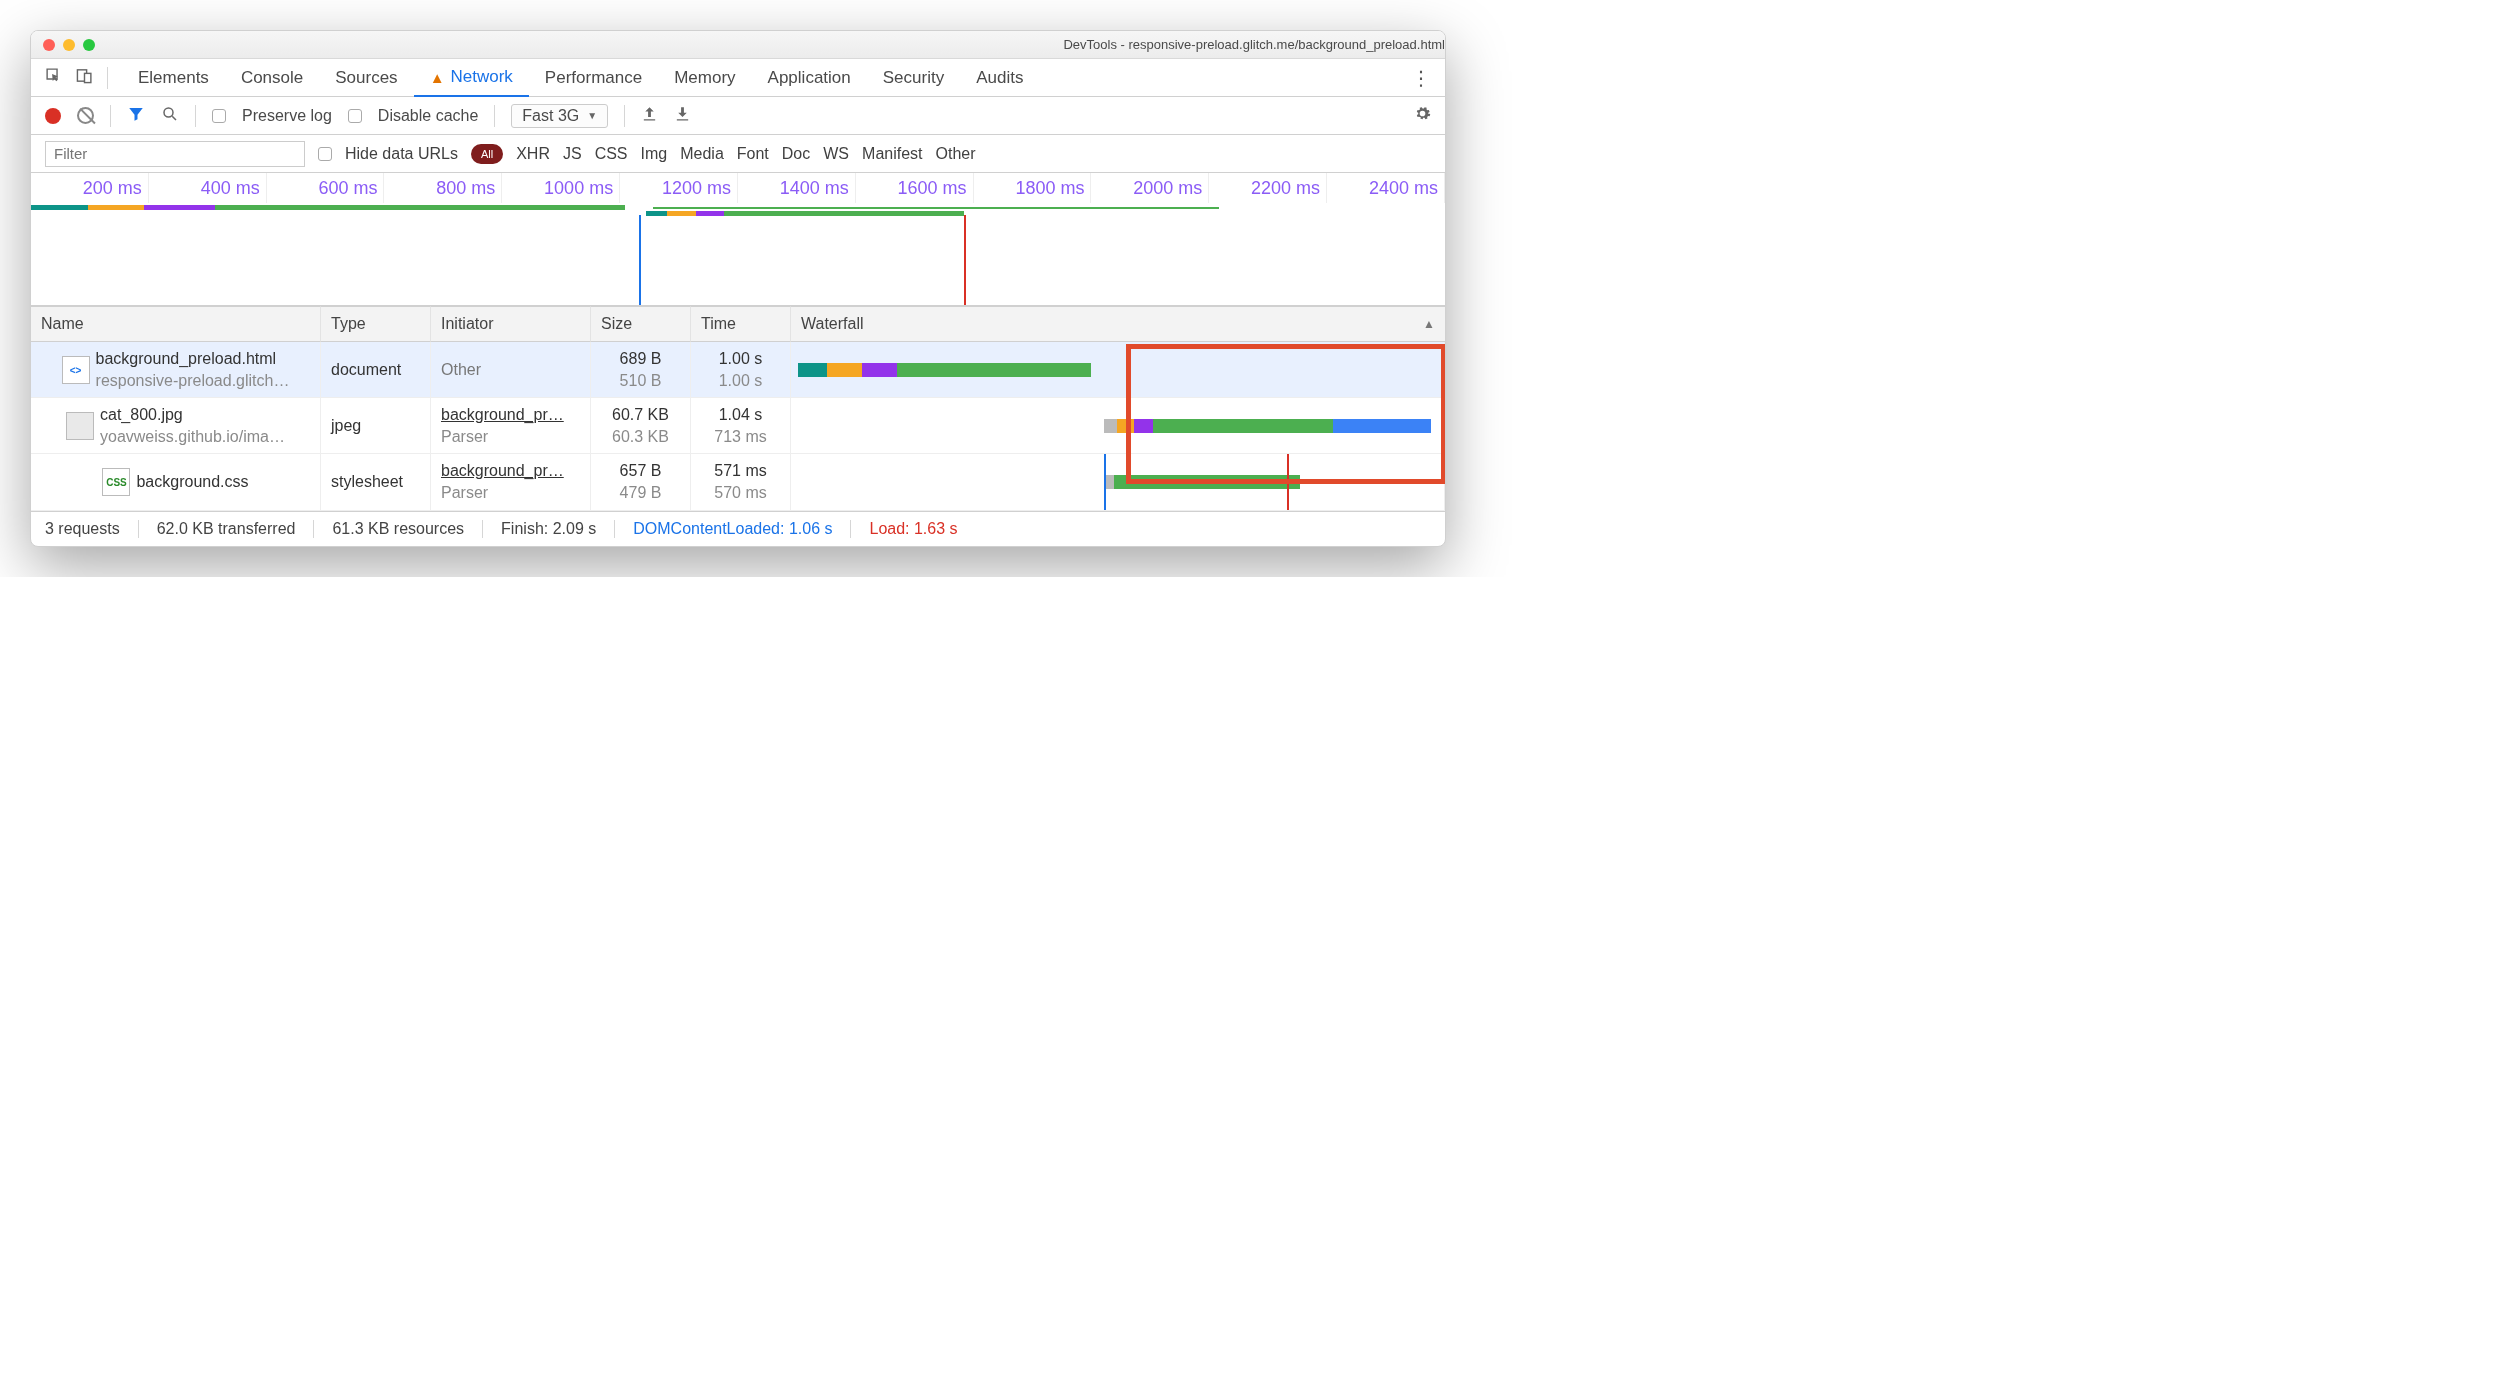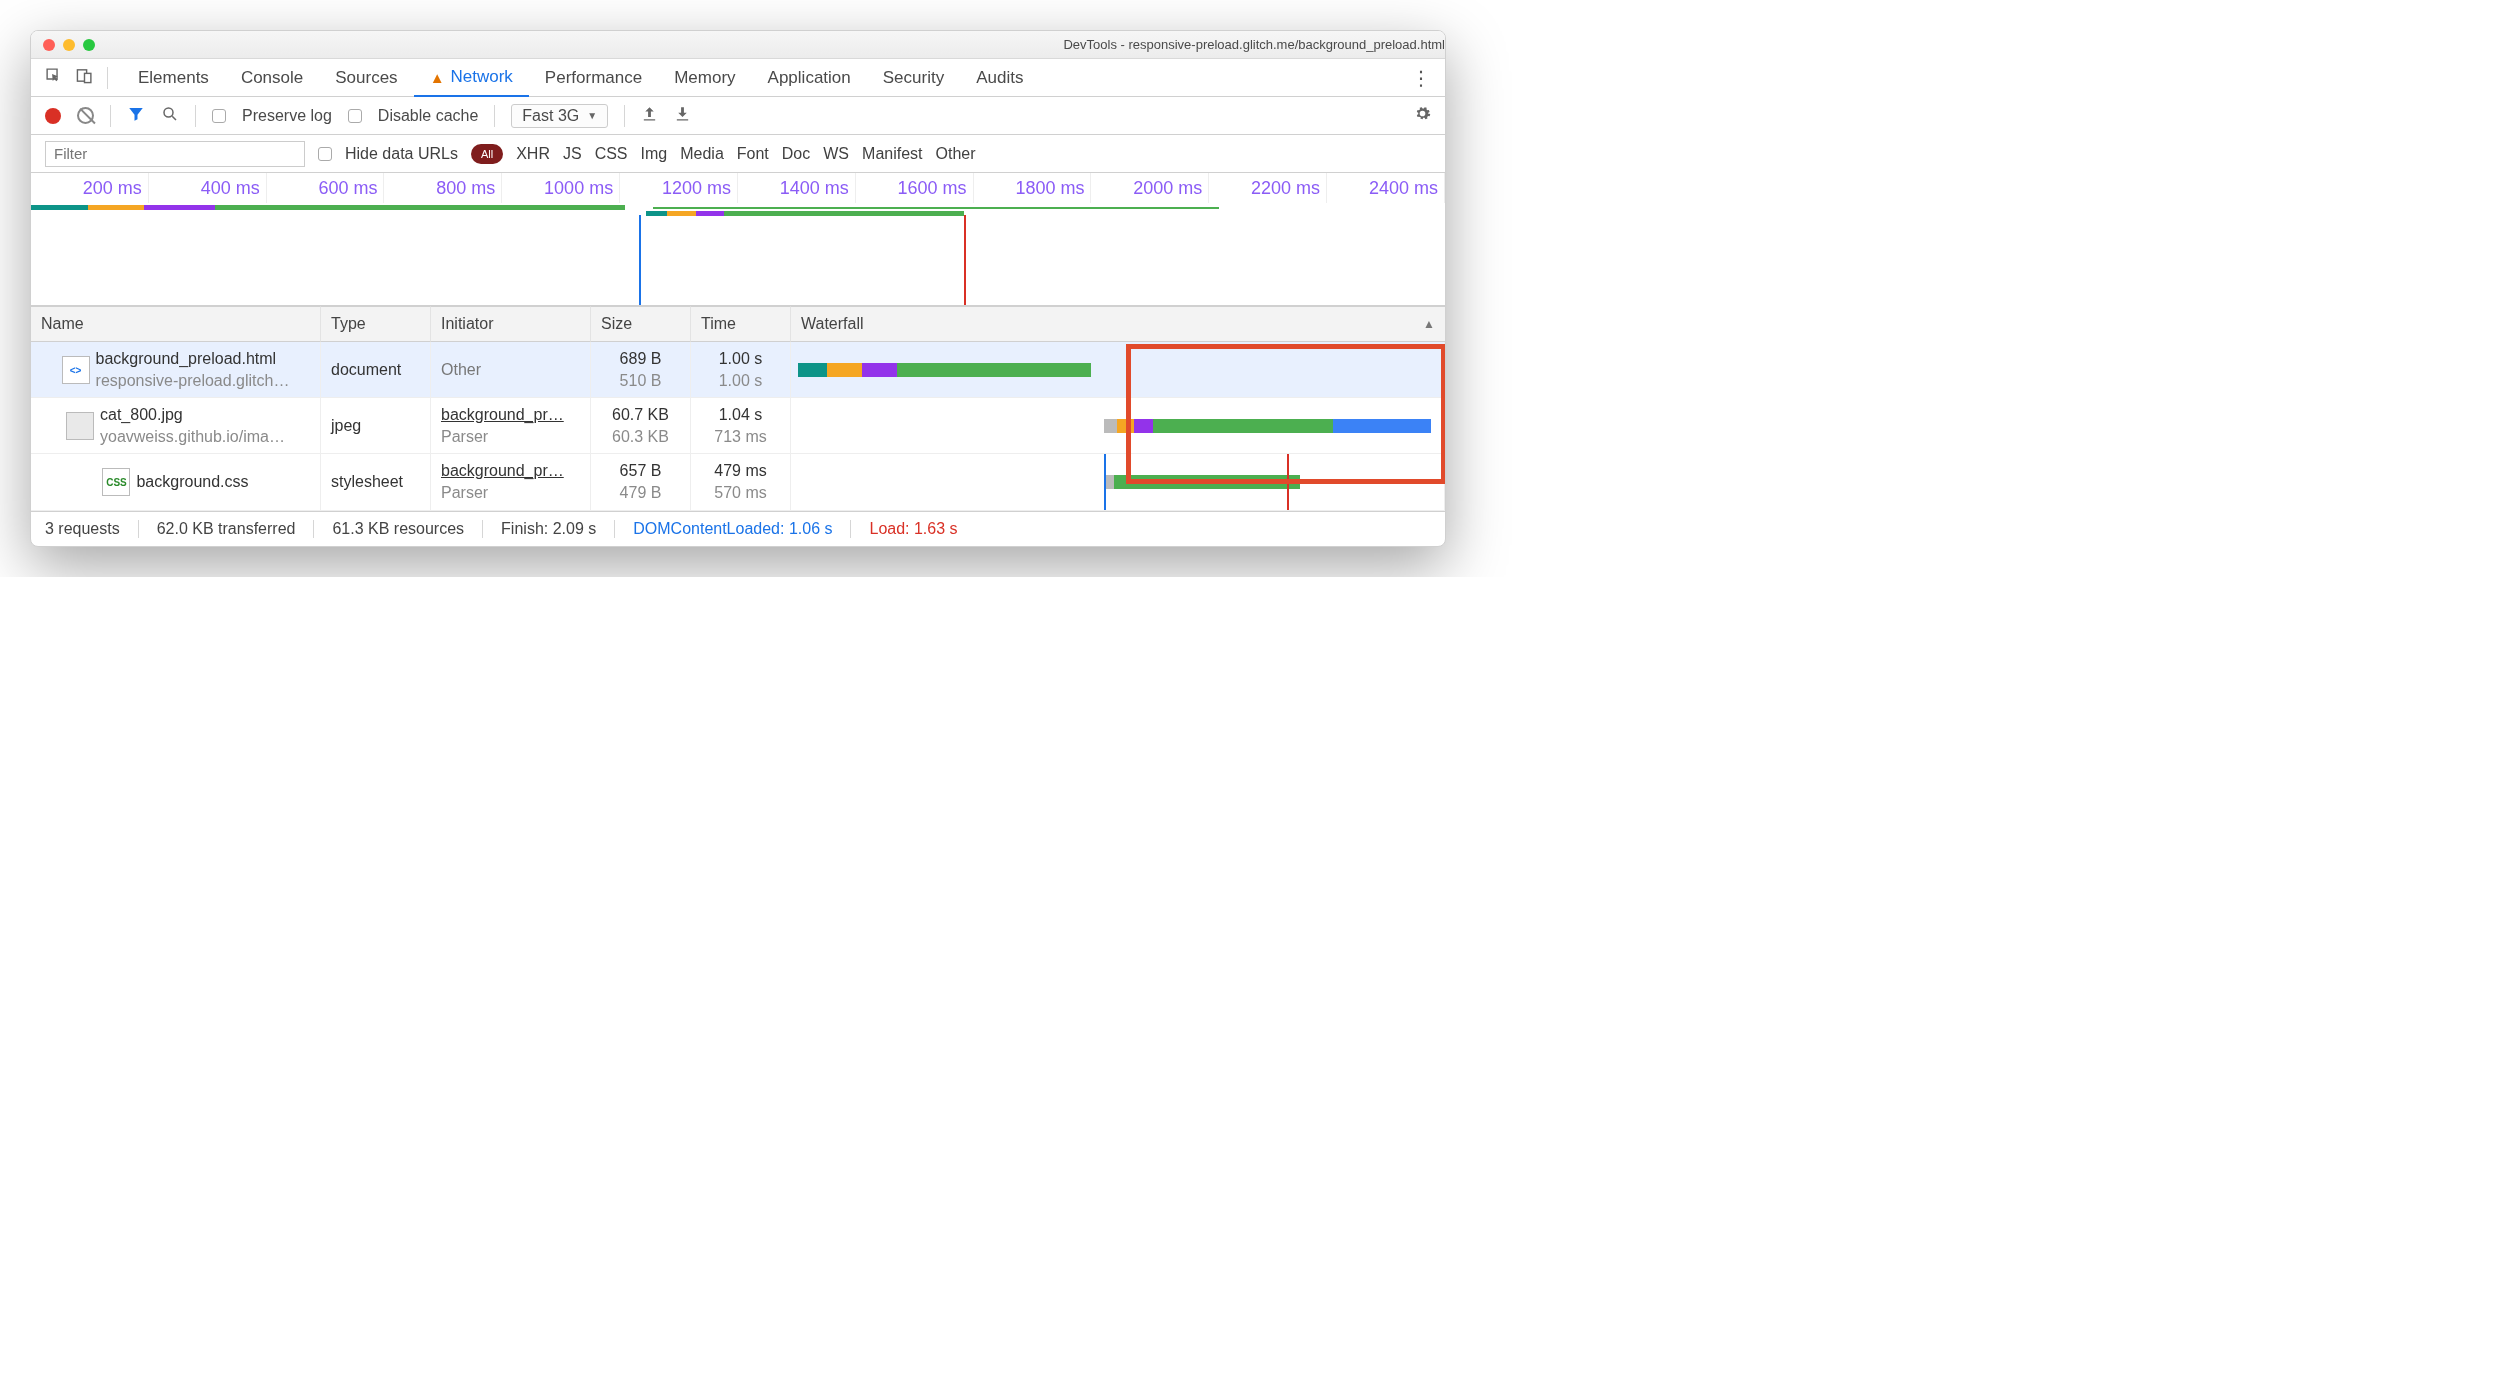--- a/index.html
+++ b/index.html
@@ -255,21 +255,21 @@
       <div class="cell">stylesheet</div>
       <div class="cell two">
           <span class="link">background_pr…</span>
           <span class="sub">Parser</span>
         </div>
       <div class="cell two right">
           <span>657 B</span>
           <span class="sub">479 B</span>
         </div>
       <div class="cell two right">
-          <span>479 ms</span>
+          <span>571 ms</span>
           <span class="sub">570 ms</span>
         </div>
       <div class="cell wfcell">
         <div class="wbar" style="left:48%;width:30%"><span class="seg" style="width:5%;background:#bbb"></span><span class="seg" style="width:95%;background:#4caf50"></span></div>
         <div class="vline" style="left:48%;background:#1a73e8;height:100%"></div>
         <div class="vline" style="left:76%;background:#d93025;height:100%"></div>
       </div>
     </div>
 
     <div class="redbox" style="left:1095px;top:38px;width:320px;height:140px"></div>

